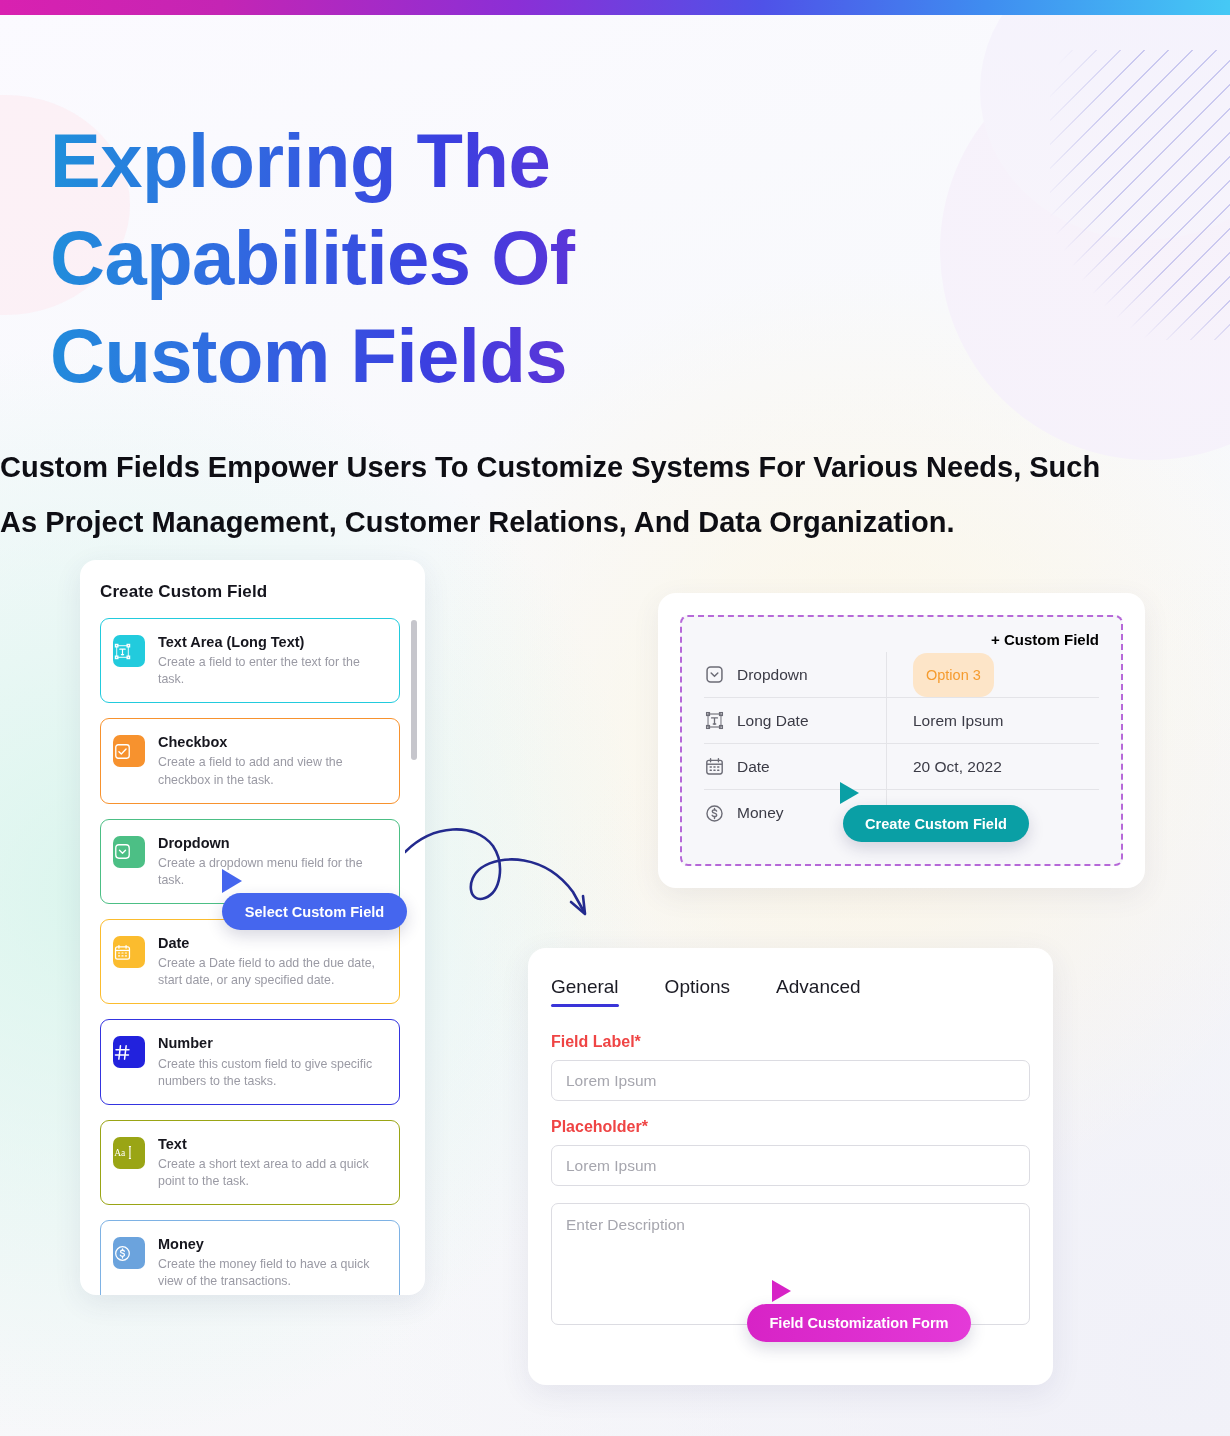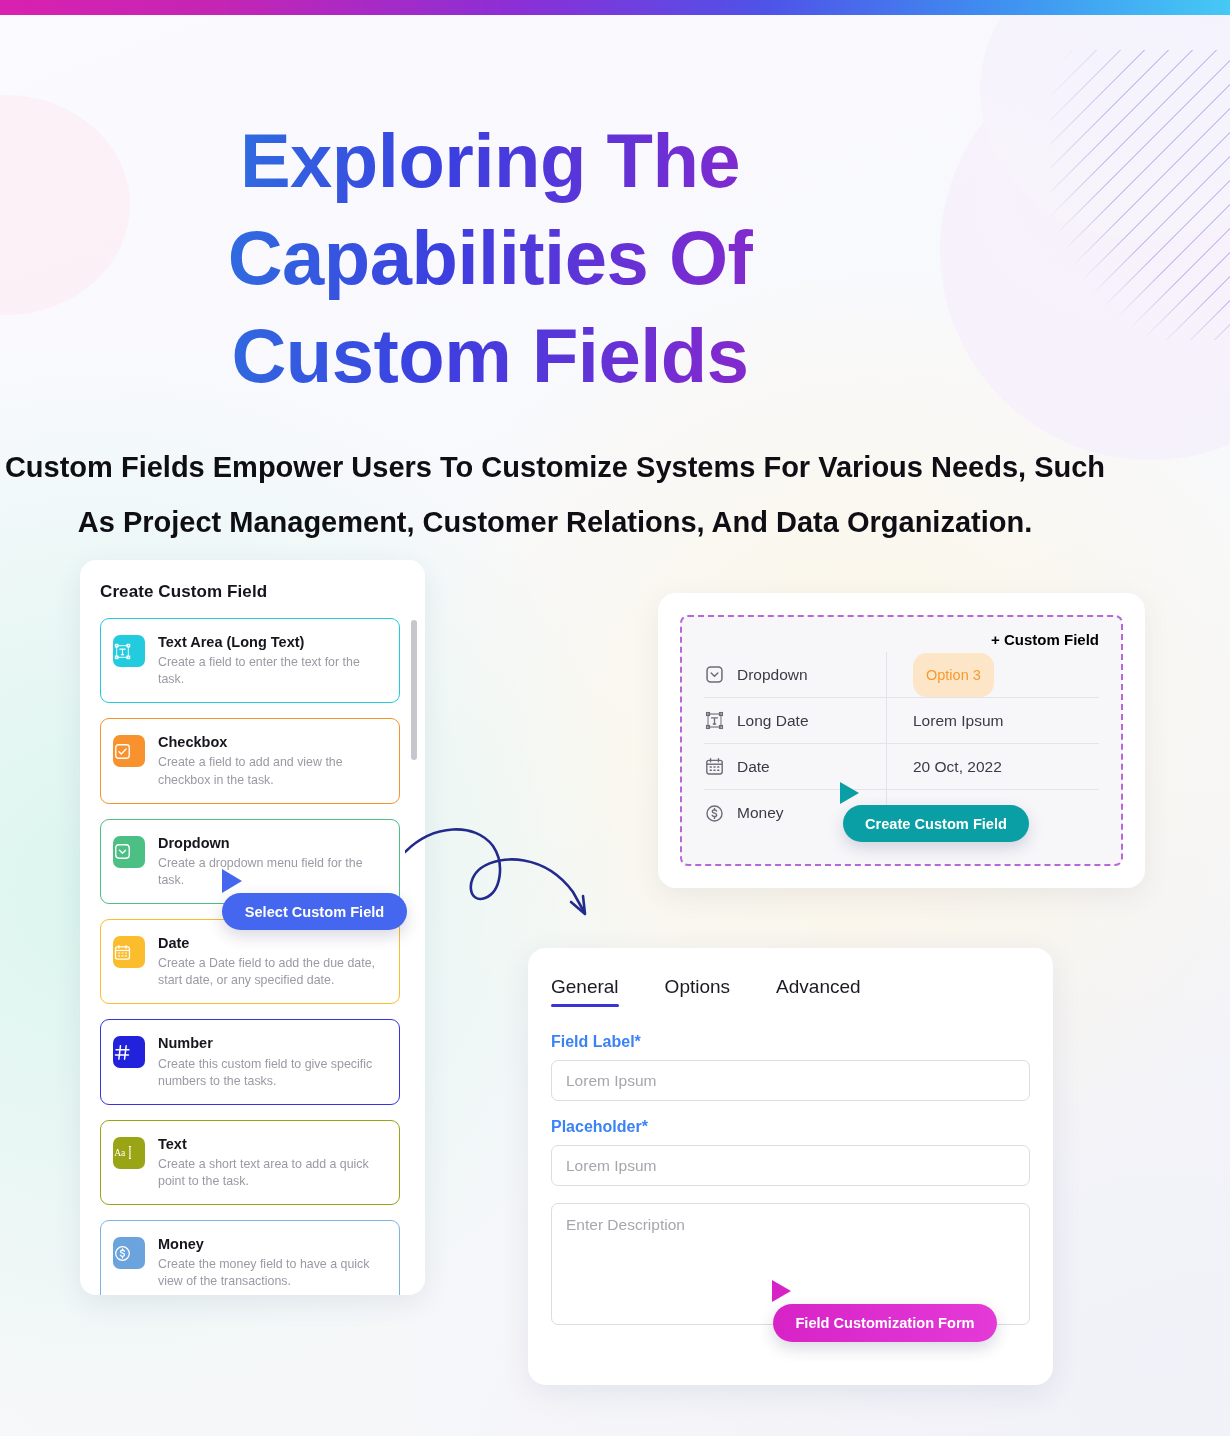--- a/index.html
+++ b/index.html
@@ -67,21 +67,21 @@
       rgba(150,150,225,0.45) 0px,
       rgba(150,150,225,0.45) 1.4px,
       rgba(150,150,225,0) 1.4px,
       rgba(150,150,225,0) 17px
     );
     -webkit-mask-image: radial-gradient(circle at 110% 35%, #000 0%, #000 55%, transparent 78%);
     mask-image: radial-gradient(circle at 110% 35%, #000 0%, #000 55%, transparent 78%);
   }
 
   
-  .header { position: absolute; top: 0; left: 0; width: 980px; text-align: center; }
+  .header { position: absolute; top: 0; left: 0; width: 980px; }
 
   .title {
     margin-top: 112px;
     font-size: 76px;
     font-weight: 700;
     line-height: 1.28;
     letter-spacing: -0.5px;
     background: linear-gradient(96deg, #1b9ad9 0%, #2f6fe0 22%, #3b3fe0 45%, #7b2bd0 72%, #aa27b8 100%);
     -webkit-background-clip: text;
     background-clip: text;
@@ -183,21 +183,21 @@
     z-index: 7;
   }
   .pill-create {
     left: 843px; top: 805px;
     width: 186px; height: 37px;
     background: #0a9fa5;
     font-size: 14.6px;
     z-index: 7;
   }
   .pill-form {
-    left: 773px; top: 1304px;
+    left: 747px; top: 1304px;
     width: 224px; height: 38px;
     background: linear-gradient(90deg, #d723c6 0%, #e43ad8 100%);
     font-size: 14.6px;
     z-index: 7;
   }
 
   .cursor-tri {
     position: absolute;
     width: 0; height: 0;
     z-index: 8;
@@ -315,21 +315,21 @@
     position: absolute;
     left: 0; bottom: 0;
     width: 100%; height: 3.5px;
     background: #3a34d8;
     border-radius: 2px;
   }
 
   .form-label {
     font-size: 16px;
     font-weight: 700;
-    color: #3b82f6;
+    color: #ef4444;
     margin-bottom: 9px;
   }
   .form-input {
     width: 100%;
     height: 41px;
     border: 1px solid #dcdce2;
     border-radius: 7px;
     padding: 0 14px;
     font-size: 15.5px;
     color: #a6a6ae;

